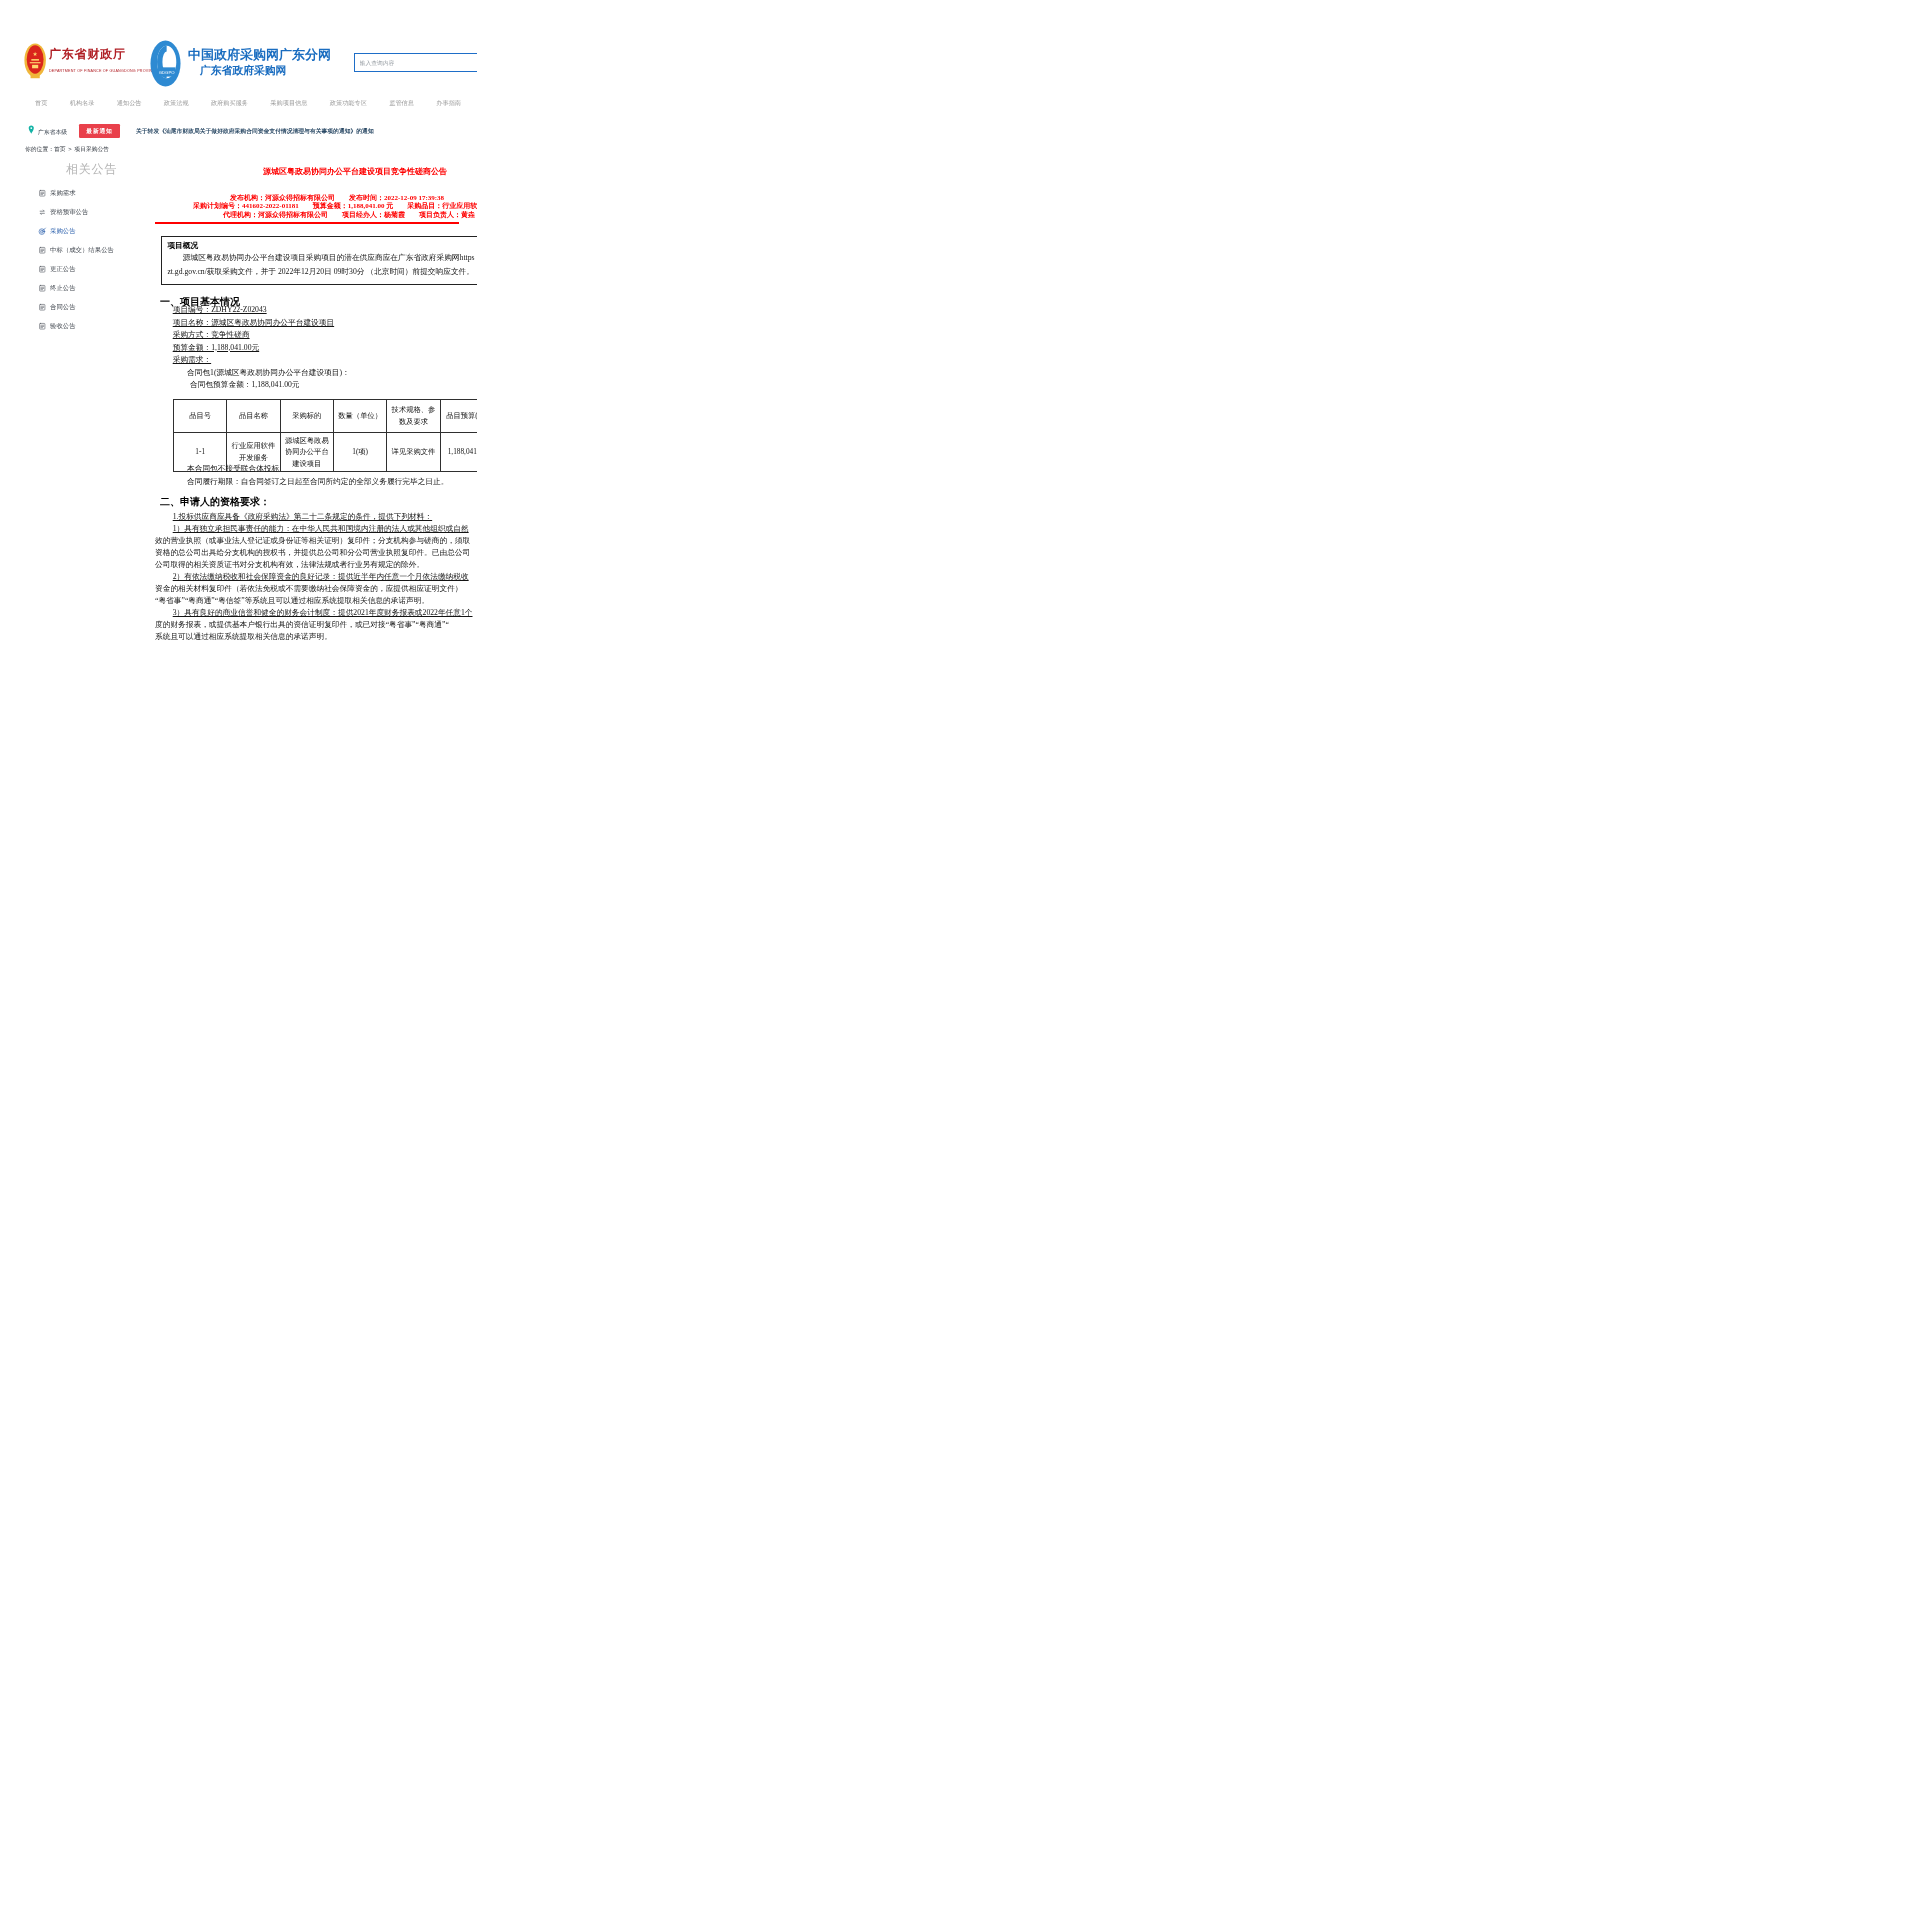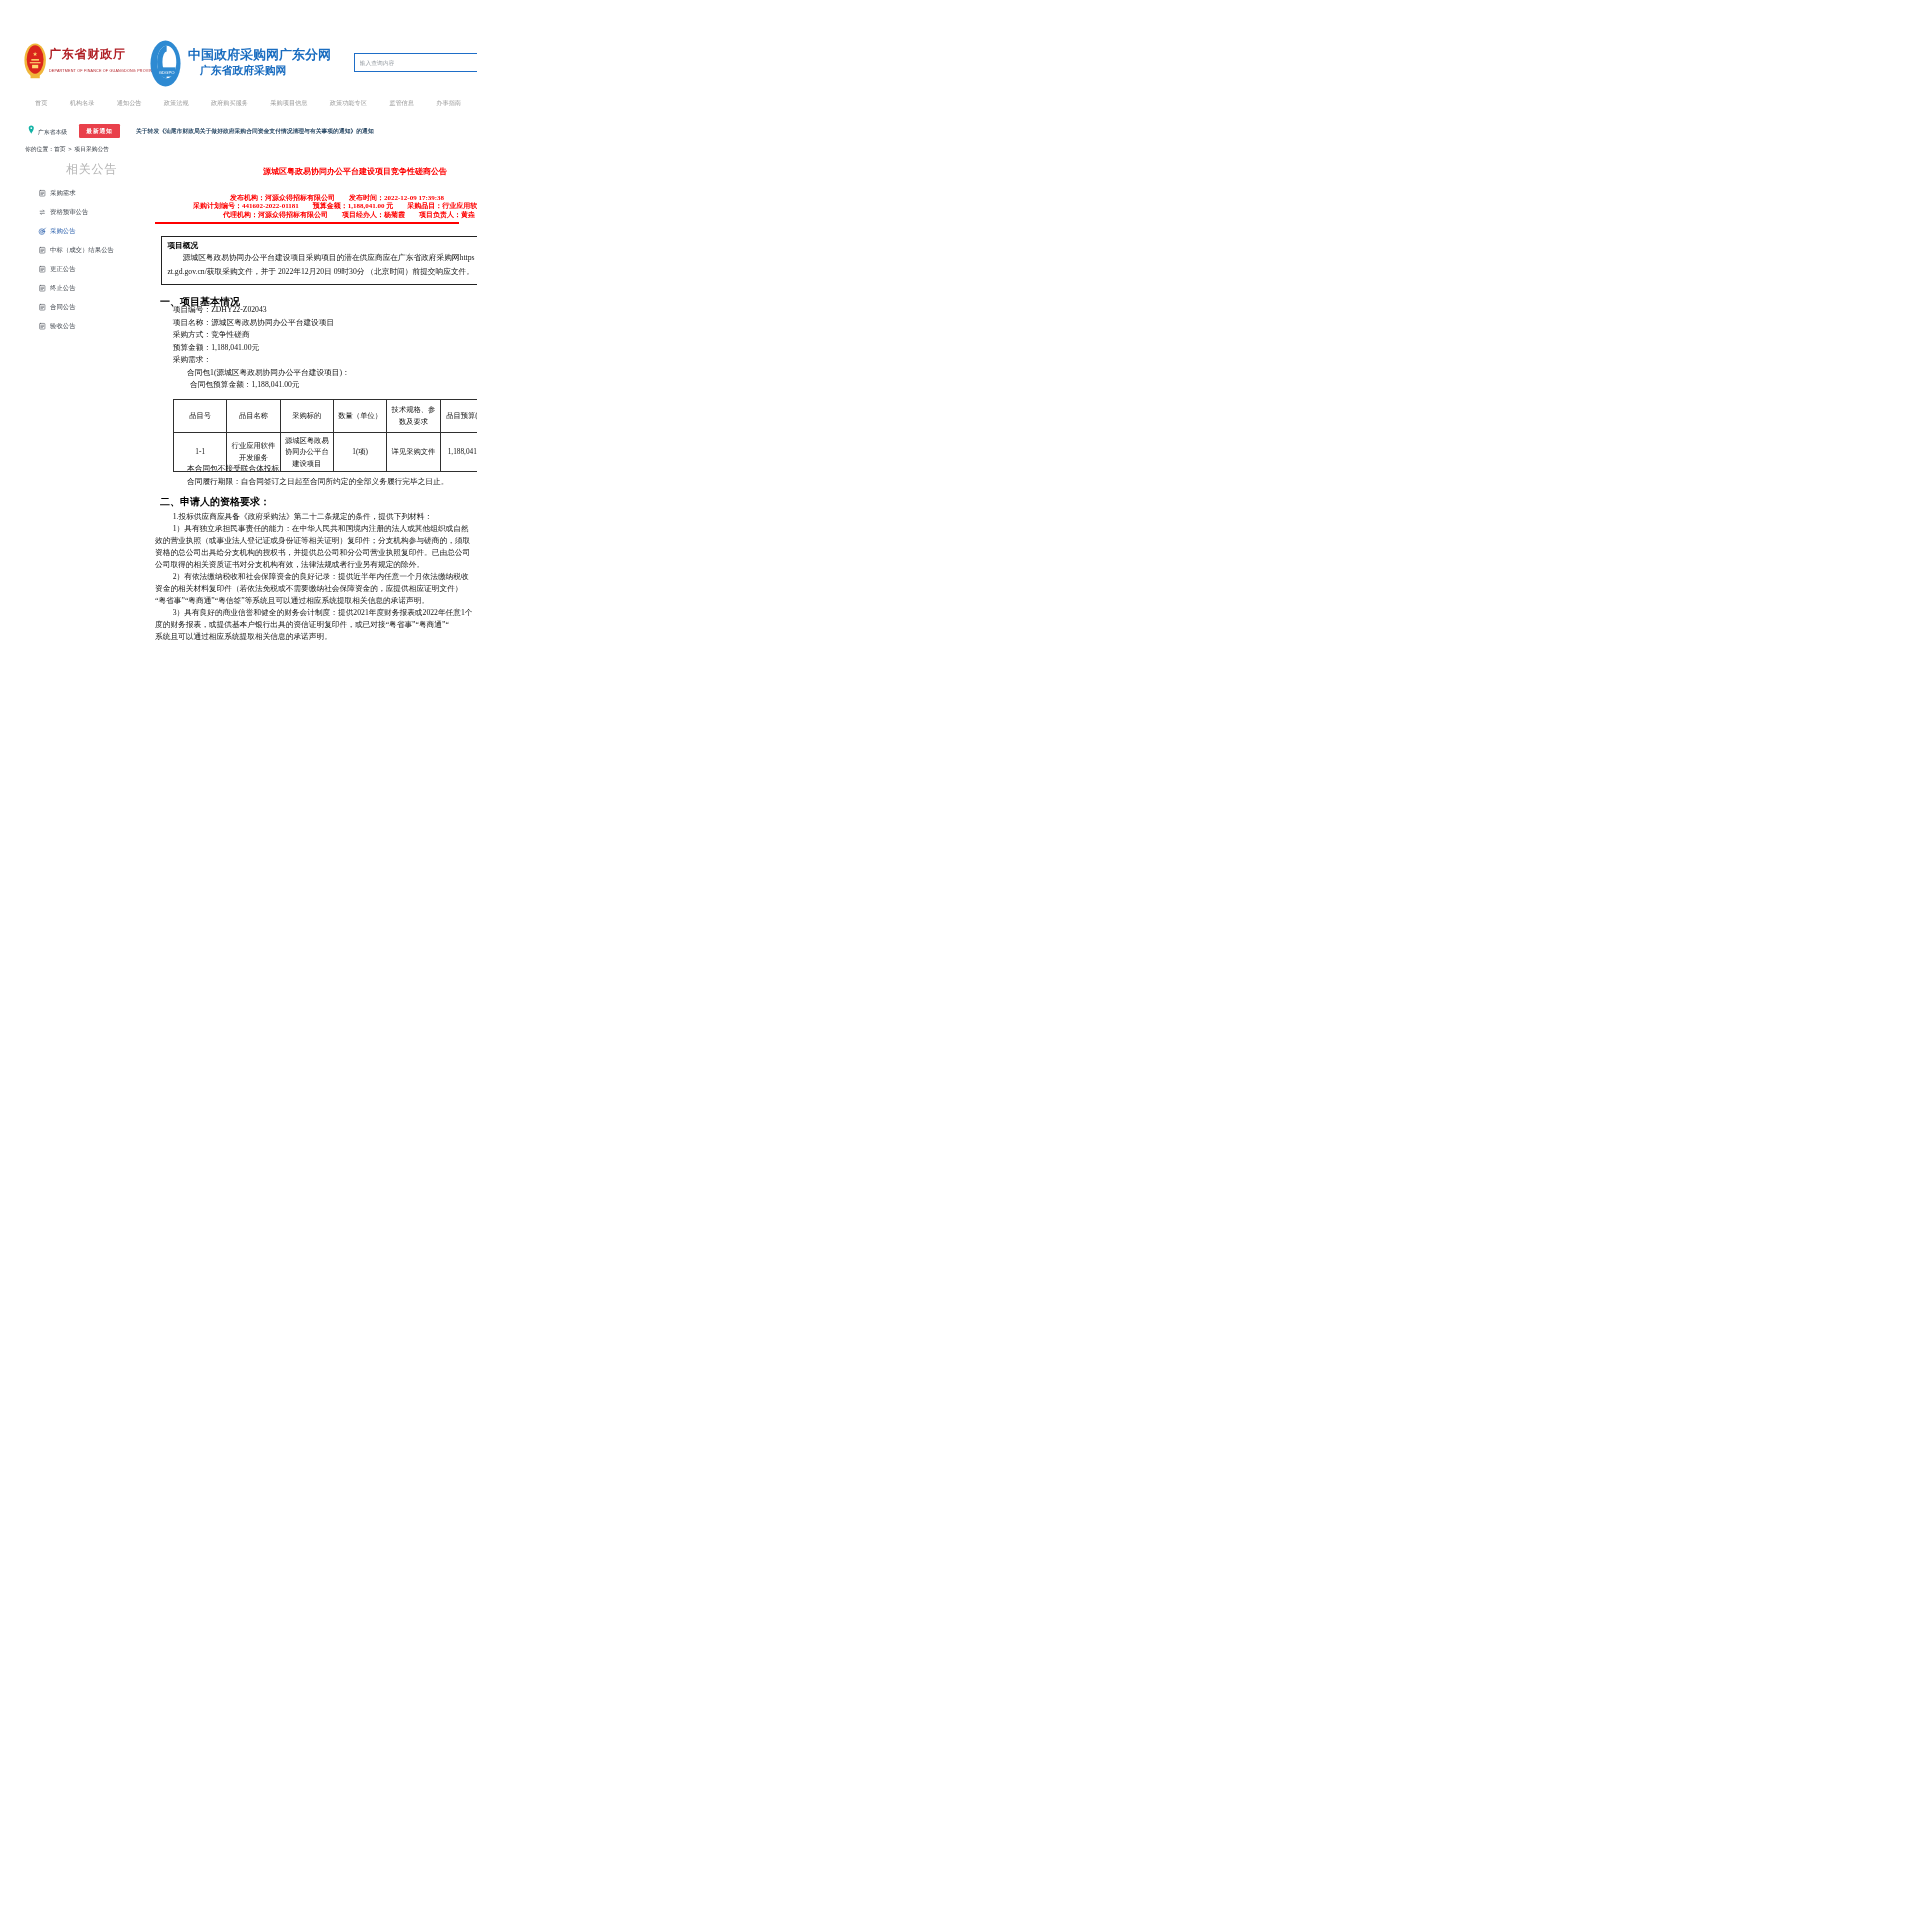--- a/index.html
+++ b/index.html
@@ -60,21 +60,21 @@
   .sec2-head{left:160px;top:495px;}
   .lines{position:absolute;left:155px;width:385px;}
   .sec1-lines{top:304px;}
   .after-lines{top:462px;}
   .sec2-lines{top:511px;}
   .bline{font-size:7.7px;color:#141414;white-space:nowrap;}
   .sec1-lines .bline{line-height:12.5px;}
   .after-lines .bline{line-height:13px;}
   .sec2-lines .bline{line-height:12px;}
   .ind0{padding-left:0;}
-  .ind1{padding-left:17.7px;}
+  .ind1{padding-left:17.7px;text-decoration:underline;}
   .ind2{padding-left:32px;}
   .ind3{padding-left:35px;}
   
   .ptable{position:absolute;left:173px;top:399px;border-collapse:collapse;table-layout:fixed;width:321px;
           font-family:"Liberation Serif","DejaVu Serif",serif;}
   .ptable th,.ptable td{border:0.4px solid #2f2f2f;text-align:center;vertical-align:middle;
           font-size:7.3px;color:#111;padding:1.5px 3.1px;line-height:1.6;font-weight:normal;}
   .ptable{border-left:0.8px solid #2f2f2f;border-top:1.2px solid #2f2f2f;border-bottom:1.2px solid #2f2f2f;}
   .ptable thead tr{height:33px;border-bottom:1.2px solid #2f2f2f;}
   .ptable thead th{border-bottom:1.2px solid #2f2f2f;}

